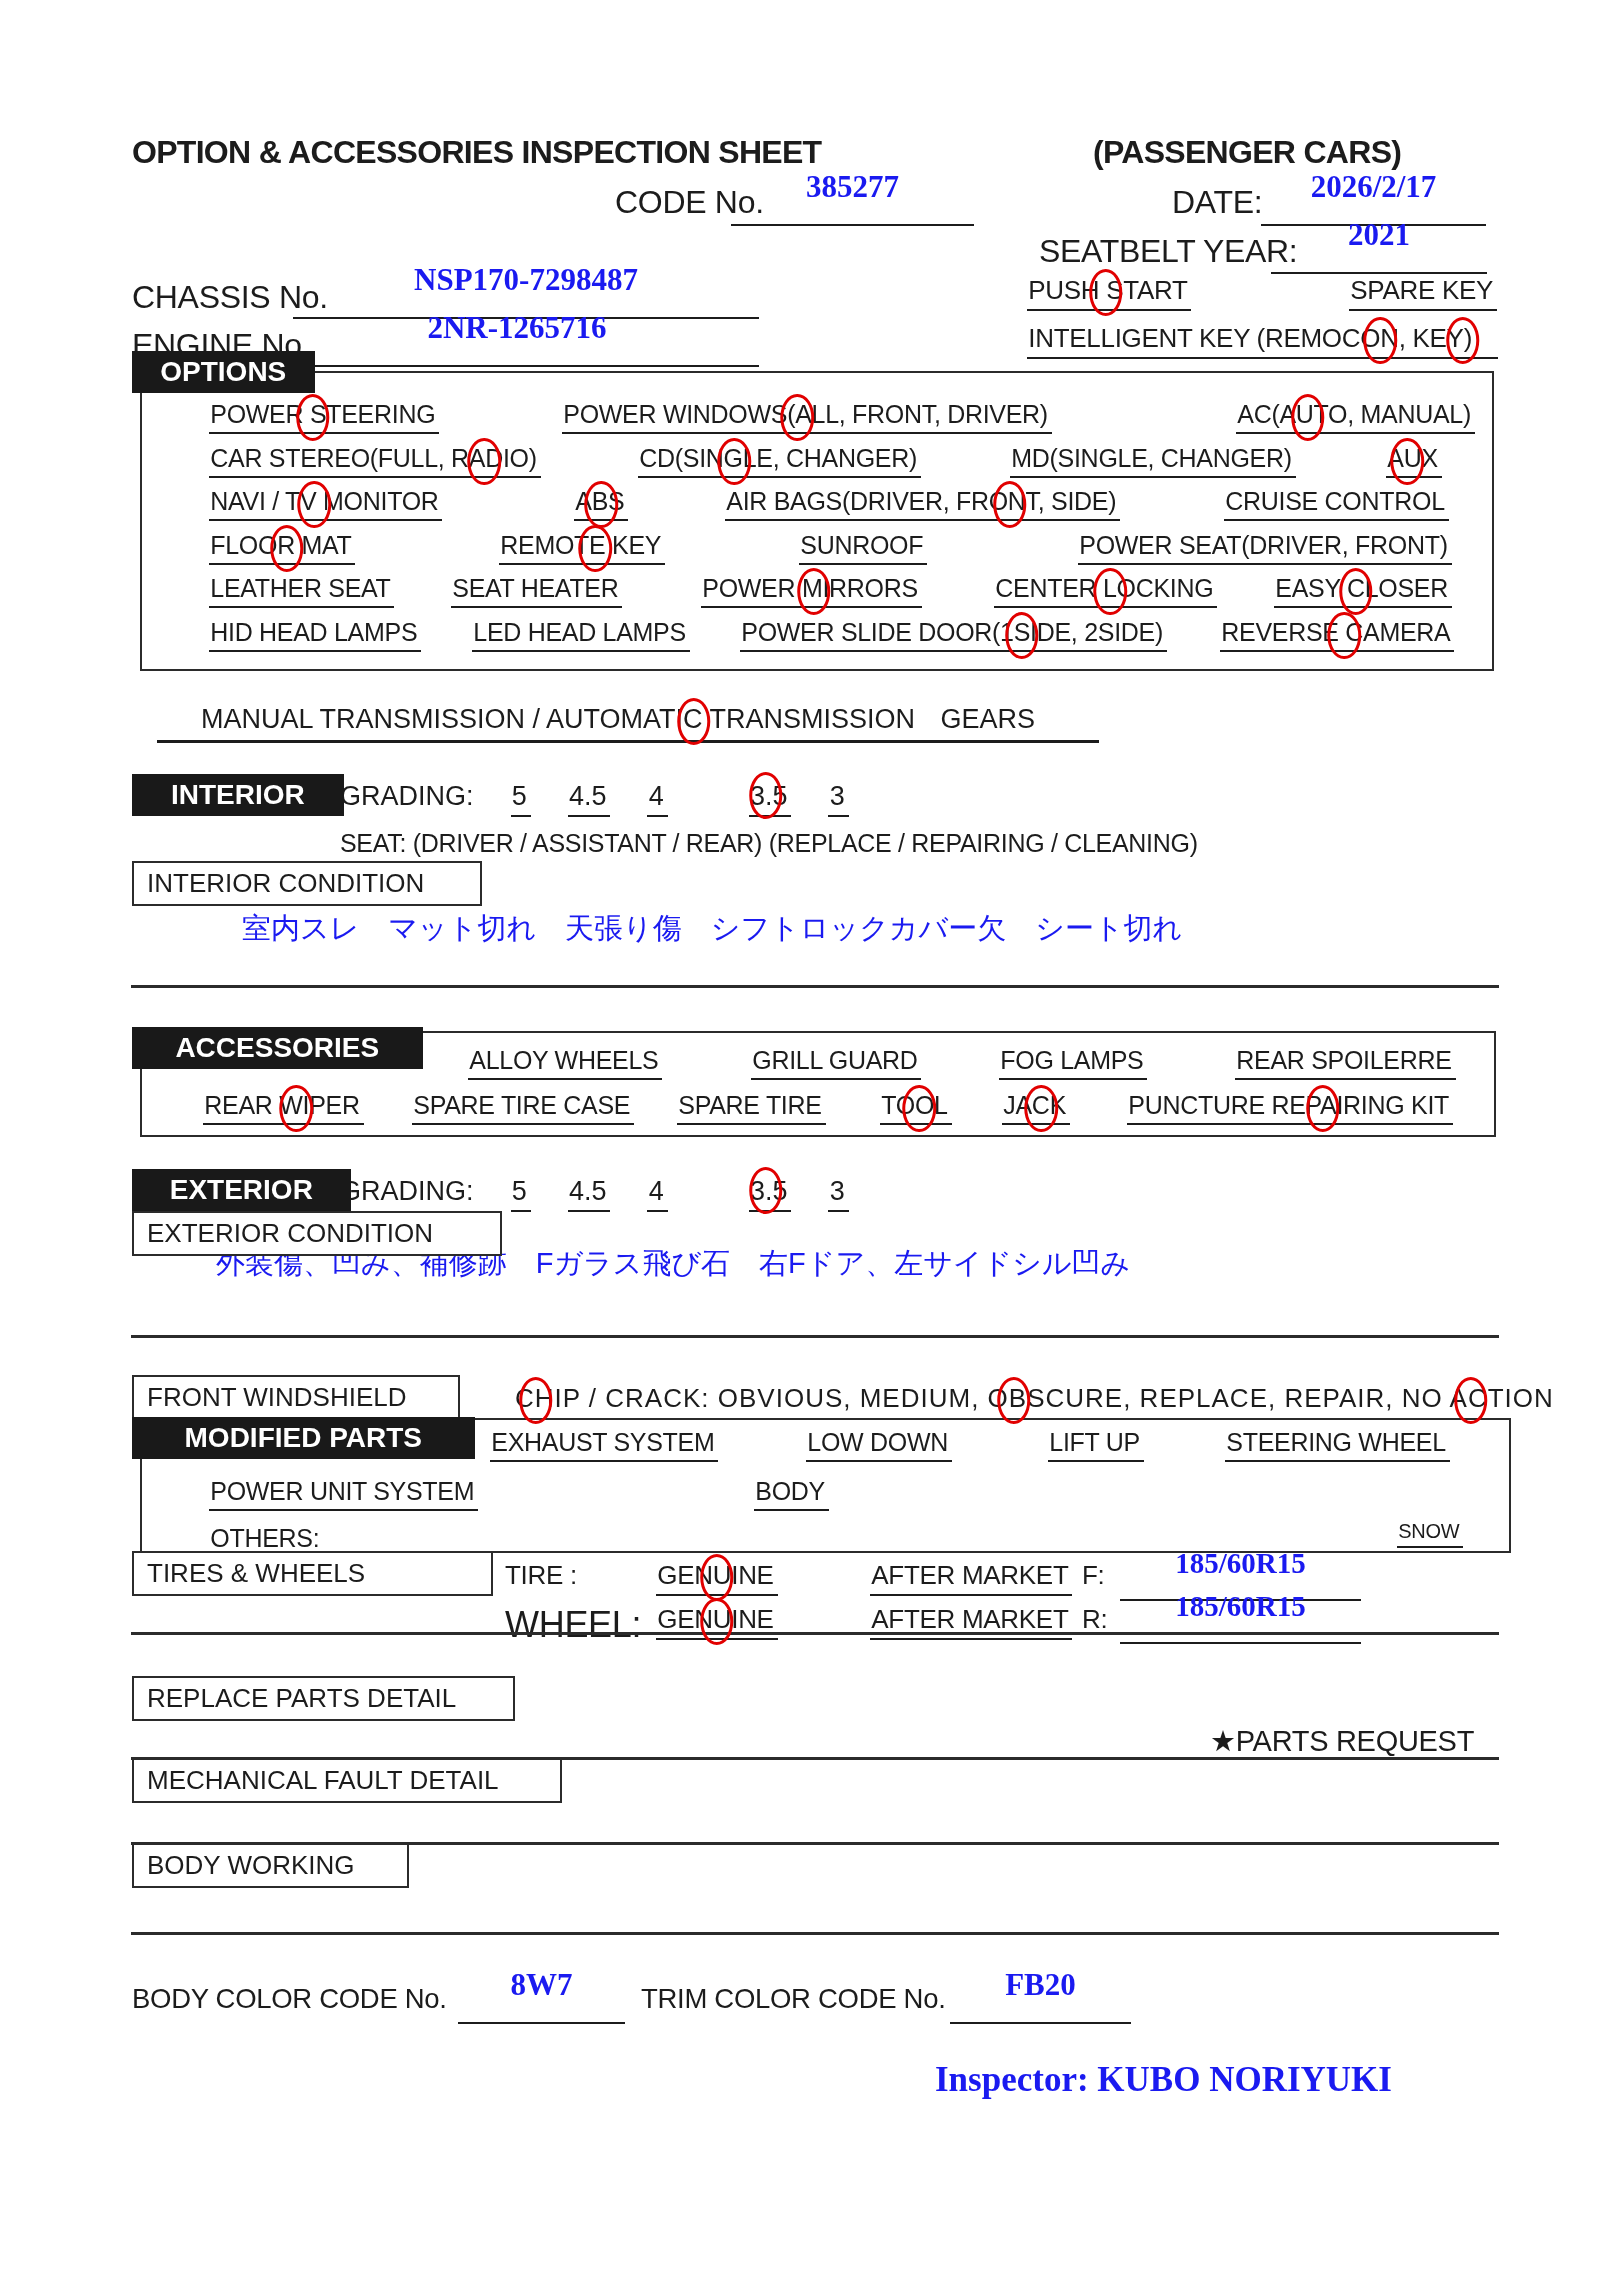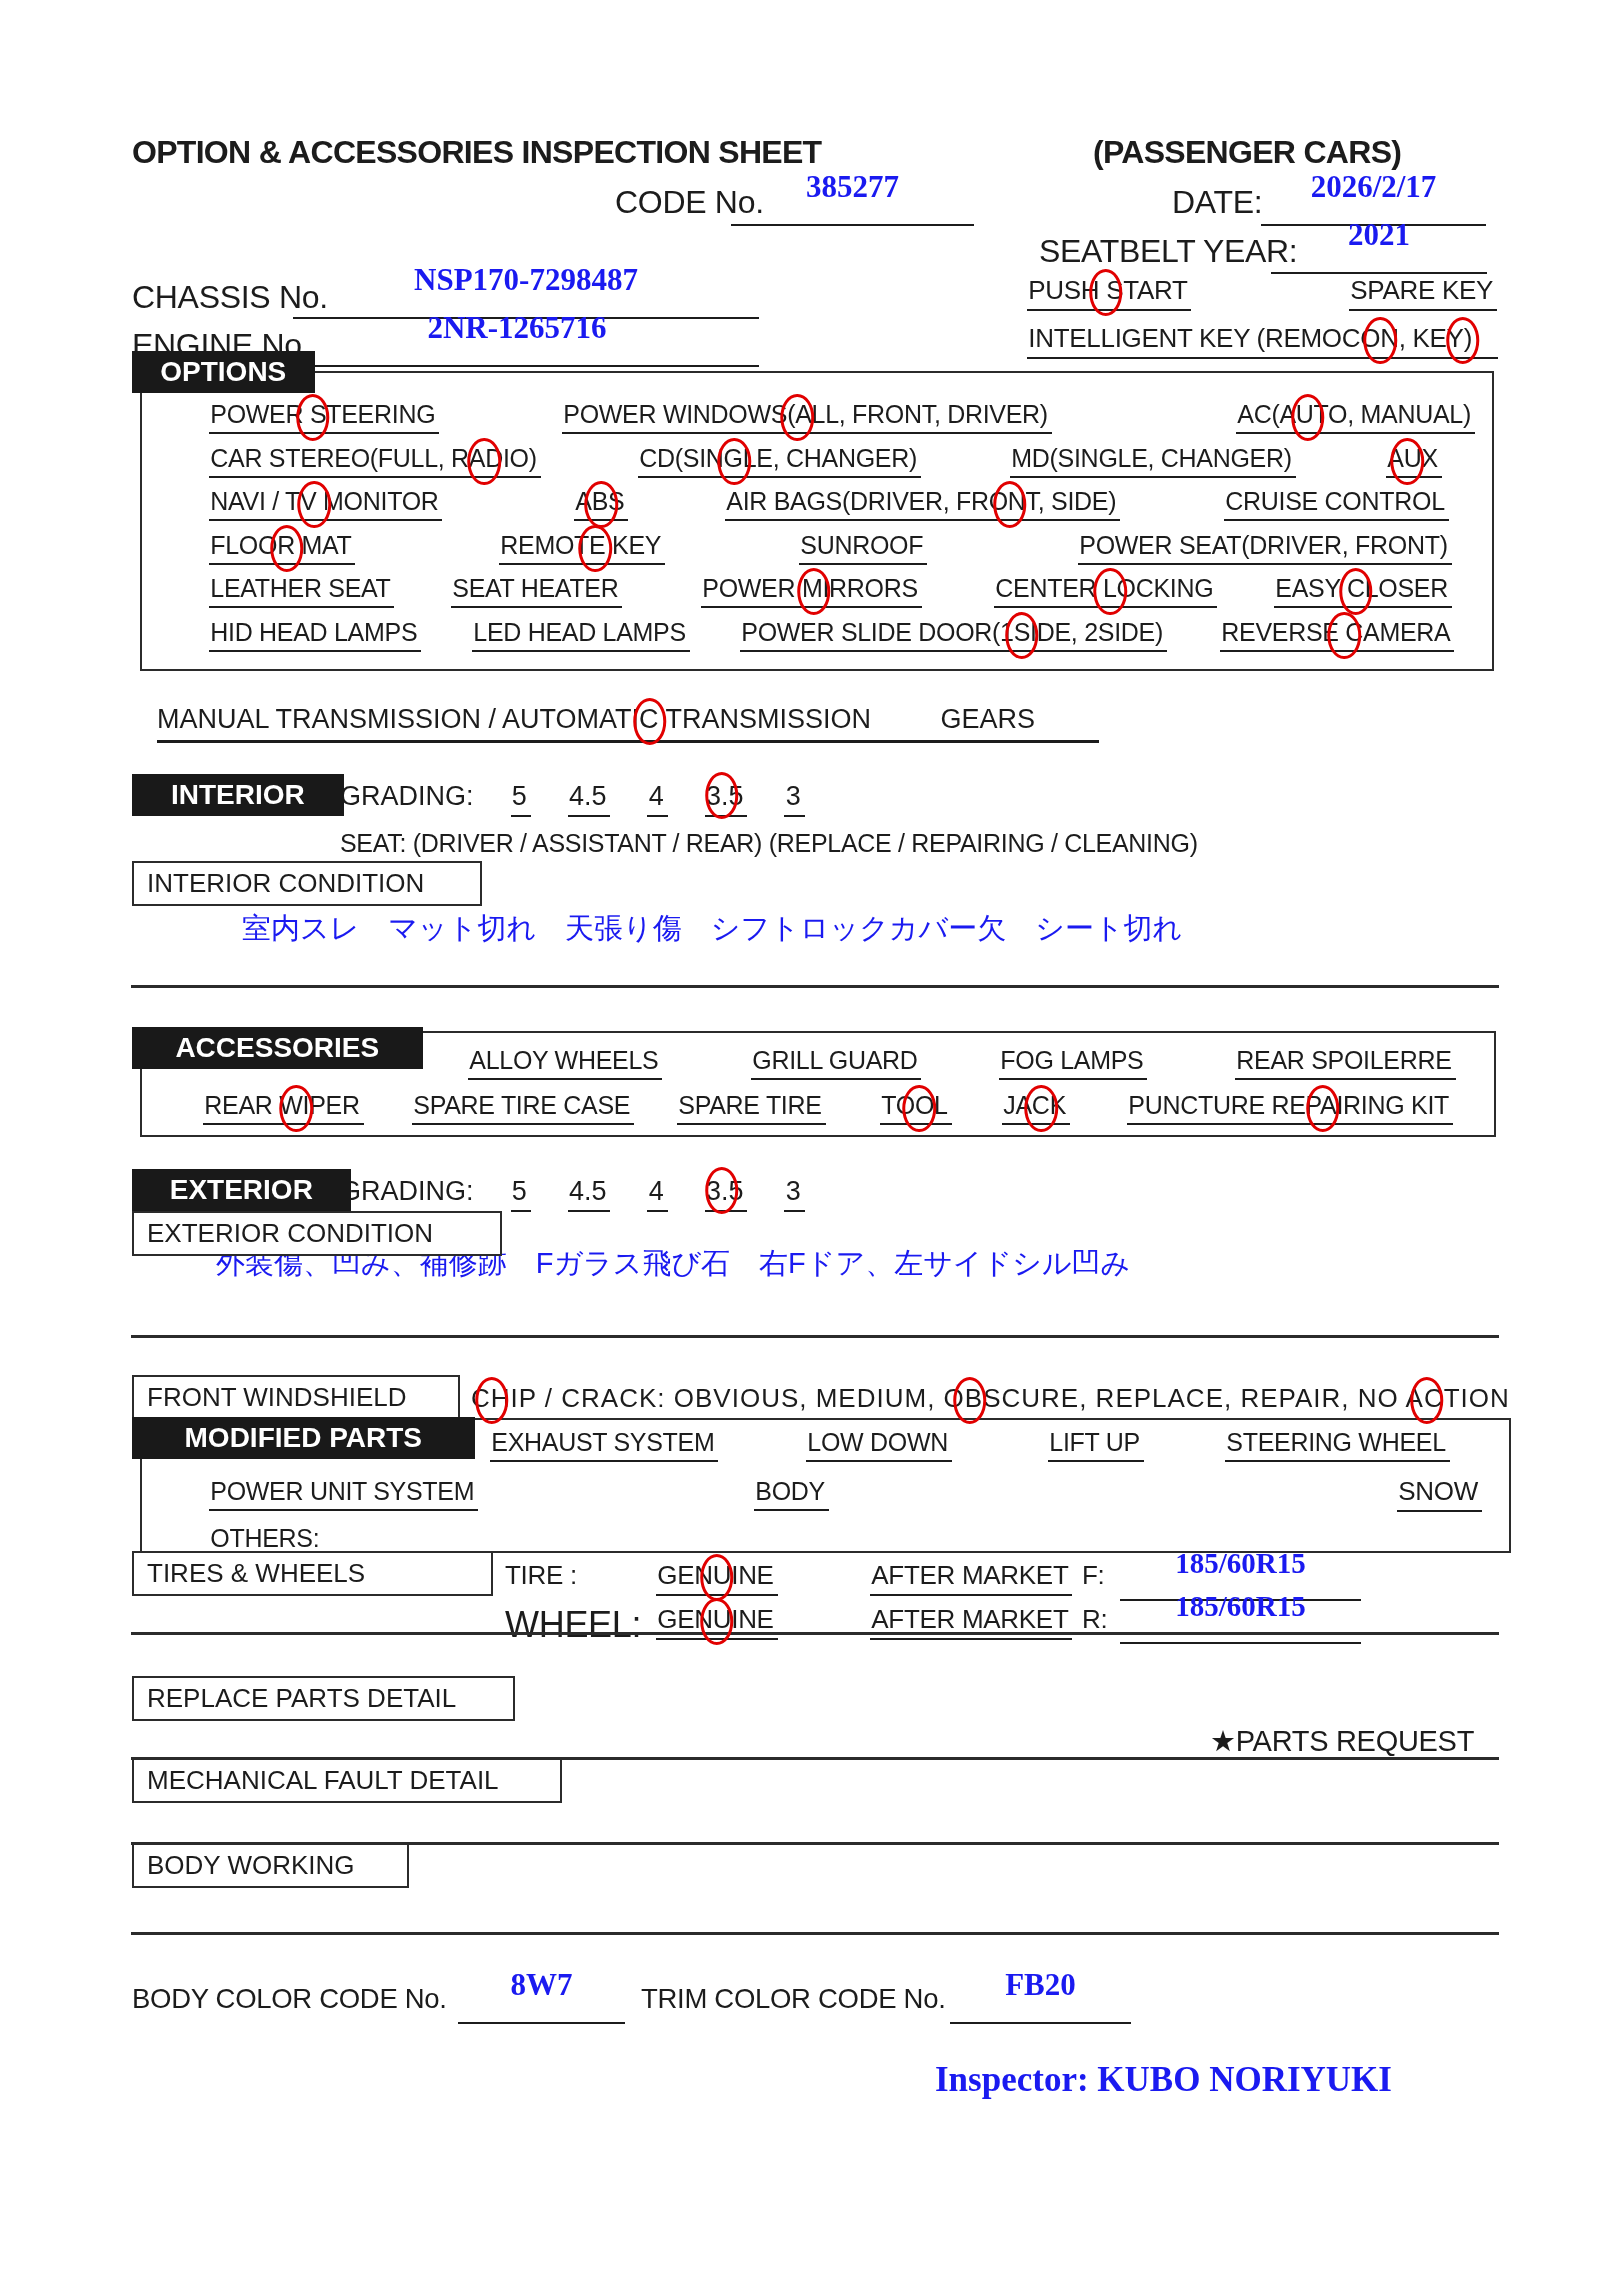--- a/index.html
+++ b/index.html
@@ -13,21 +13,21 @@
        display:inline-flex;align-items:center;justify-content:center;height:42px;padding:0 7.8px;z-index:3;}
   .wbox{position:absolute;background:#ffffff;border:2.6px solid #2b2b2b;display:inline-flex;
         align-items:center;padding:0 13px;height:41px;font-size:26px;white-space:nowrap;z-index:3;}
   .frame{position:absolute;border:2.6px solid #2b2b2b;z-index:1;}
   .hr{position:absolute;left:131px;width:1368px;height:3.3px;background:#2b2b2b;}
   .field{position:absolute;border-bottom:2.6px solid #1c1c1c;text-align:center;padding-bottom:19px;white-space:nowrap;}
   .blue{color:#1a1af0;font-family:"Liberation Serif","DejaVu Serif",serif;font-weight:700;font-size:31px;}
   .jp{position:absolute;color:#1a1af0;font-size:29px;white-space:nowrap;}
   .cm{position:absolute;width:27.5px;height:41px;border:3.3px solid #e10000;border-radius:50%;
       top:-6.5px;transform:translateX(-50%);pointer-events:none;z-index:4;}
-  .rel{position:relative;}
+  .rel{position:relative;margin-left:44px;}
   .grading{position:absolute;display:flex;align-items:baseline;gap:37px;font-size:27px;white-space:nowrap;}
   .trans{position:absolute;left:157px;top:704px;width:942px;display:flex;align-items:baseline;
          border-bottom:3.3px solid #1c1c1c;padding-bottom:5.2px;font-size:27px;white-space:nowrap;}
   .chip{position:absolute;font-size:26px;letter-spacing:1px;white-space:nowrap;}
   .insp{position:absolute;color:#1a1af0;font-family:"Liberation Serif","DejaVu Serif",serif;
         font-weight:700;font-size:35px;white-space:nowrap;}
 </style>
 </head>
 <body>
 
@@ -178,21 +178,21 @@
 
   <div class="wbox" style="left:132px;top:1551px;min-width:331px">TIRES &amp; WHEELS</div>
 
   <span class="opt" style="left:505px;top:1560px;font-size:26px">TIRE :</span>
   <span class="opt" style="left:656px;top:1560px;font-size:26px"><span class="u">GENUINE</span><span class="cm" style="left:50%"></span></span>
   <span class="opt" style="left:870px;top:1560px;font-size:26px"><span class="u">AFTER MARKET</span></span>
   <span class="opt" style="left:1082px;top:1560px;font-size:26px">F:</span>
   <div class="field" style="left:1120px;top:1547px;width:241px">
     <span class="blue" style="font-size:29px">185/60R15</span>
   </div>
-  <span class="opt" style="left:1397px;top:1476px;font-size:26px"><span class="u">SNOW</span></span>
+  <span class="opt" style="left:1397px;top:1520px;font-size:20px"><span class="u">SNOW</span></span>
 
   <span class="opt" style="left:505px;top:1604px;font-size:36px">WHEEL:</span>
   <span class="opt" style="left:656px;top:1604px;font-size:26px"><span class="u">GENUINE</span><span class="cm" style="left:50%"></span></span>
   <span class="opt" style="left:870px;top:1604px;font-size:26px"><span class="u">AFTER MARKET</span></span>
   <span class="opt" style="left:1082px;top:1604px;font-size:26px">R:</span>
   <div class="field" style="left:1120px;top:1590px;width:241px">
     <span class="blue" style="font-size:29px">185/60R15</span>
   </div>
 
   <div class="hr" style="top:1632px"></div>

